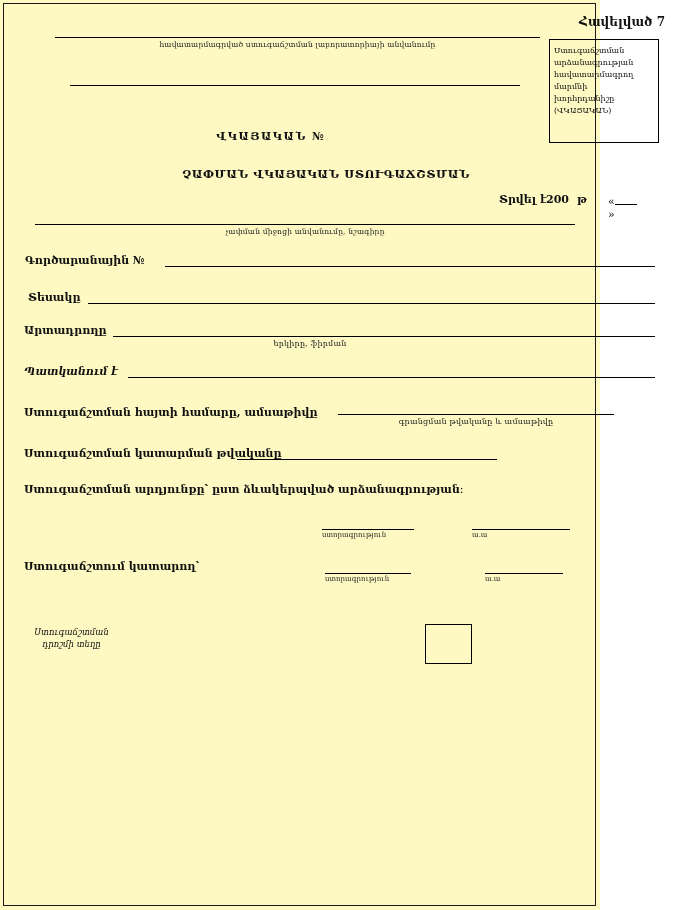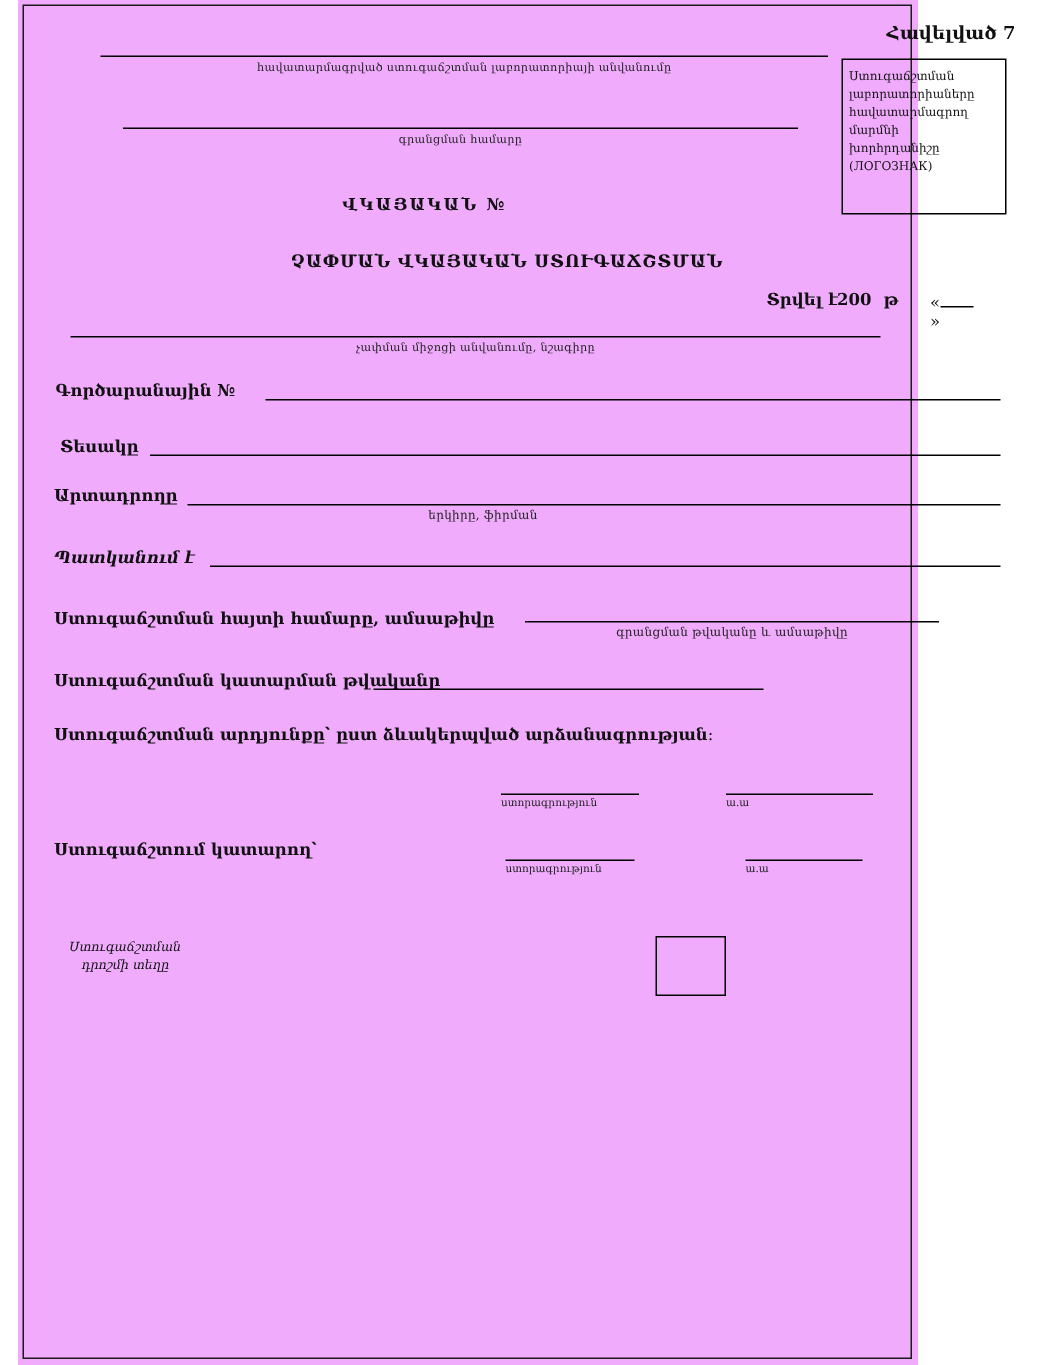--- a/index.html
+++ b/index.html
@@ -1,17 +1,17 @@
 <!DOCTYPE html>
 <html><head>
 <meta charset="utf-8">
 <style>
   html,body{margin:0;padding:0;background:#fff;}
-  .canvas{position:relative;width:600px;height:910px;background:#f0abfc;
-          font-family:"DejaVu Serif","DejaVu Sans",serif;color:#111;margin-left:12px;}
+  .canvas{position:relative;width:600px;height:910px;background:#fef9c3;
+          font-family:"DejaVu Serif","DejaVu Sans",serif;color:#111;}
   .page-border{position:absolute;left:3px;top:3px;right:4px;bottom:4px;
                border:1px solid #1a1a1a;}
   .rule{position:absolute;border-bottom:1.5px solid #000;height:0;}
   .caption{position:absolute;font-size:7.5px;text-align:center;color:#222;letter-spacing:.2px;}
   .label{position:absolute;font-size:11px;font-weight:bold;white-space:nowrap;}
   .appendix{position:absolute;left:560px;top:15px;width:105px;text-align:right;
             font-size:12px;font-weight:bold;}
   .logo-box{position:absolute;left:549px;top:39px;width:100px;height:92px;
             border:1px solid #000;padding:5px 4px;font-size:8px;line-height:1.5;}
   .logo-box div{white-space:nowrap;}
@@ -32,29 +32,28 @@
 
 <div class="canvas">
   <div class="page-border"></div>
 
   <div class="appendix">Հավելված 7</div>
 
   <div class="rule" style="left:55px;top:37px;width:485px;"></div>
   <div class="caption" style="left:55px;top:40px;width:485px;">հավատարմագրված ստուգաճշտման լաբորատորիայի անվանումը</div>
 
   <div class="rule" style="left:70px;top:85px;width:450px;"></div>
-  <div class="caption" style="left:70px;top:88px;width:450px;">գրանցման համարը</div>
 
   <div class="logo-box">
     <div>Ստուգաճշտման</div>
-    <div>լաբորատորիաները</div>
+    <div>արձանագրության</div>
     <div>հավատարմագրող</div>
     <div>մարմնի</div>
     <div>խորհրդանիշը</div>
-    <div>(ЛОГОЗНАК)</div>
+    <div>(ՎԿԱՅԱԿԱՆ)</div>
   </div>
 
   <div class="title">ՎԿԱՅԱԿԱՆ №</div>
   <div class="subtitle">ՉԱՓՄԱՆ ՎԿԱՅԱԿԱՆ ՍՏՈՒԳԱՃՇՏՄԱՆ</div>
 
   <span class="issued" style="left:499px;">Տրվել է</span>
   <span class="issued" style="left:546px;">200</span>
   <span class="issued" style="left:577px;">թ</span>
   <span class="issued" style="left:608px;font-weight:normal;"><span>«</span><span class="quote-line"></span><span>»</span></span>
 

